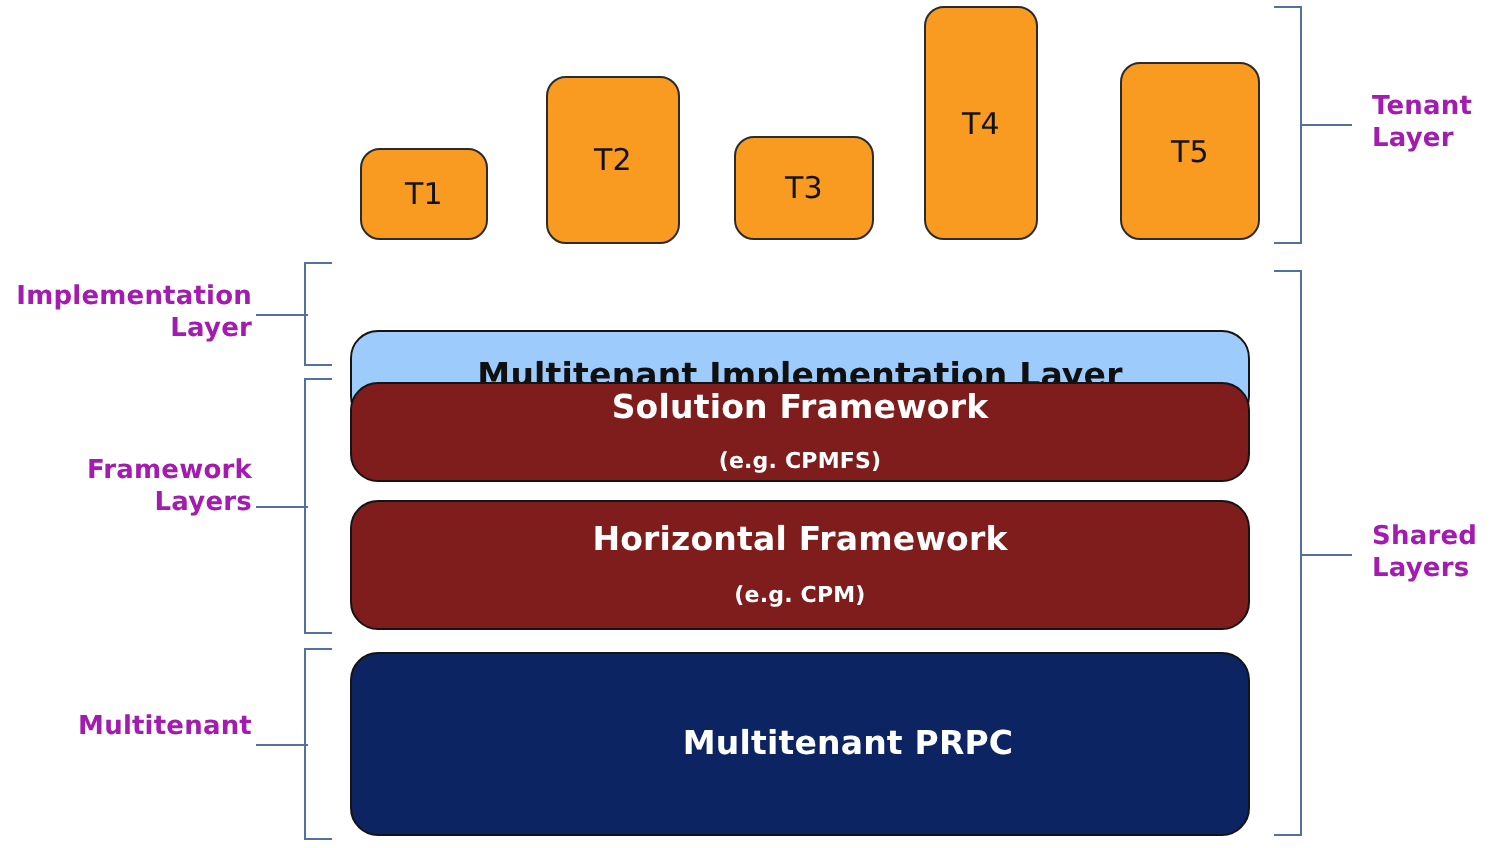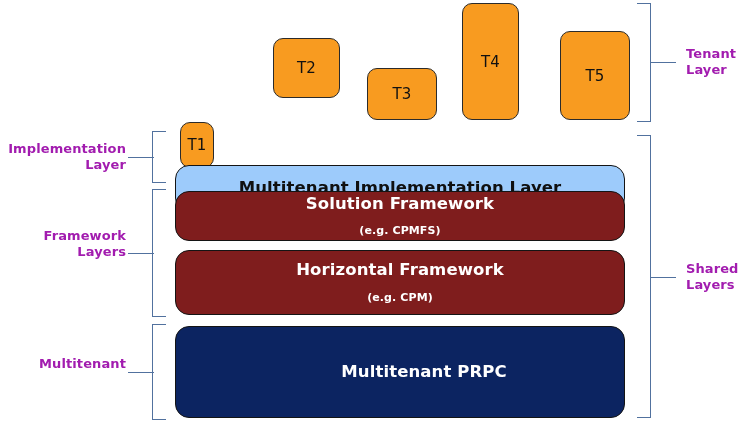--- a/index.html
+++ b/index.html
@@ -102,24 +102,24 @@
   }
   .caption-left  { text-align: right; }
   .caption-right { text-align: left;  }
 </style>
 </head>
 <body>
 
 <div id="canvas">
 
   <div id="tenant-group">
-      <div class="tenant-box" style="left: 180px; top: 74px; width: 34px; height: 46px; margin-top: 48px;">
+      <div class="tenant-box" style="left: 180px; top: 74px; width: 64px; height: 46px;">
         <span class="tenant-label">T1</span>
       </div>
-      <div class="tenant-box" style="left: 273px; top: 38px; width: 67px; height: 60px;">
+      <div class="tenant-box" style="left: 273px; top: 38px; width: 67px; height: 84px;">
         <span class="tenant-label">T2</span>
       </div>
       <div class="tenant-box" style="left: 367px; top: 68px; width: 70px; height: 52px;">
         <span class="tenant-label">T3</span>
       </div>
       <div class="tenant-box" style="left: 462px; top: 3px; width: 57px; height: 117px;">
         <span class="tenant-label">T4</span>
       </div>
       <div class="tenant-box" style="left: 560px; top: 31px; width: 70px; height: 89px;">
         <span class="tenant-label">T5</span>

